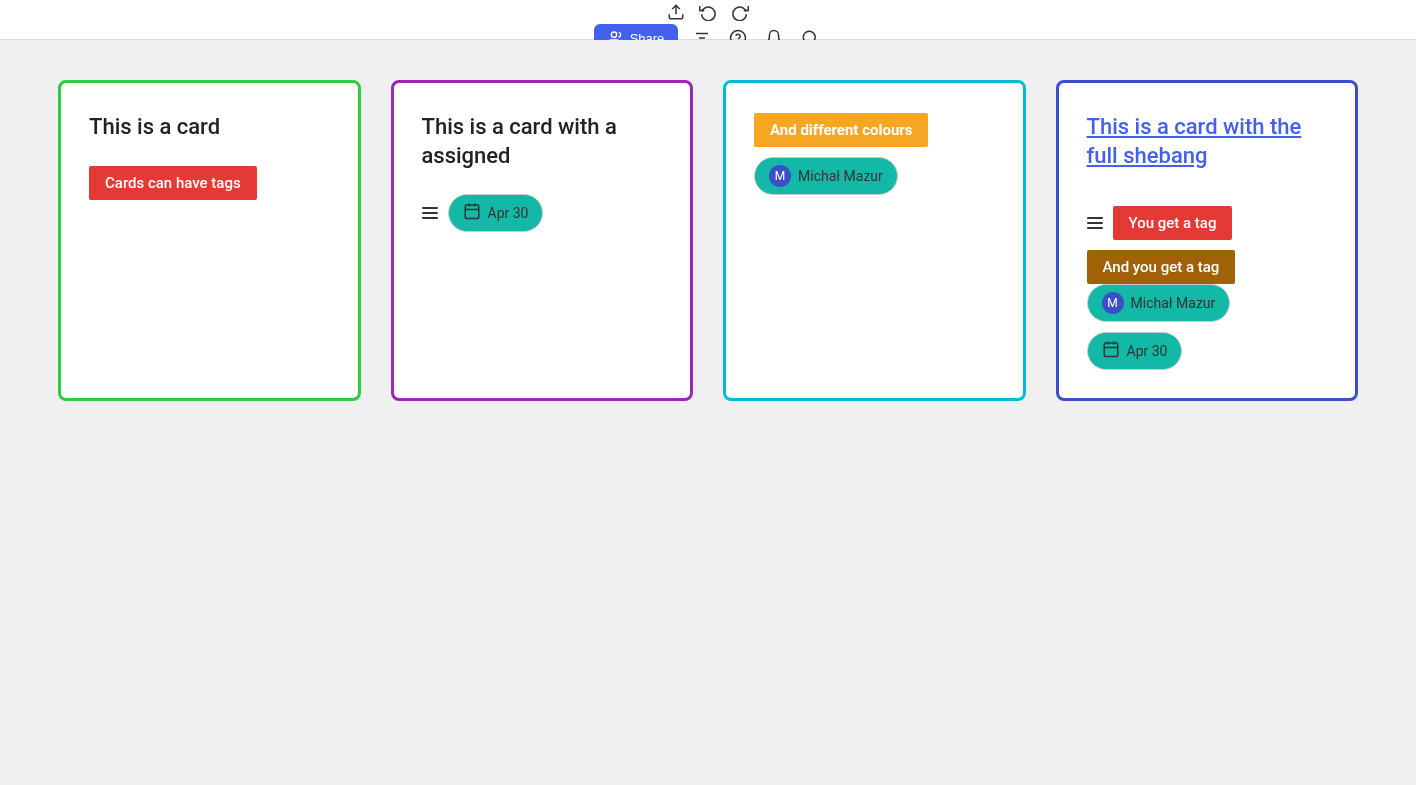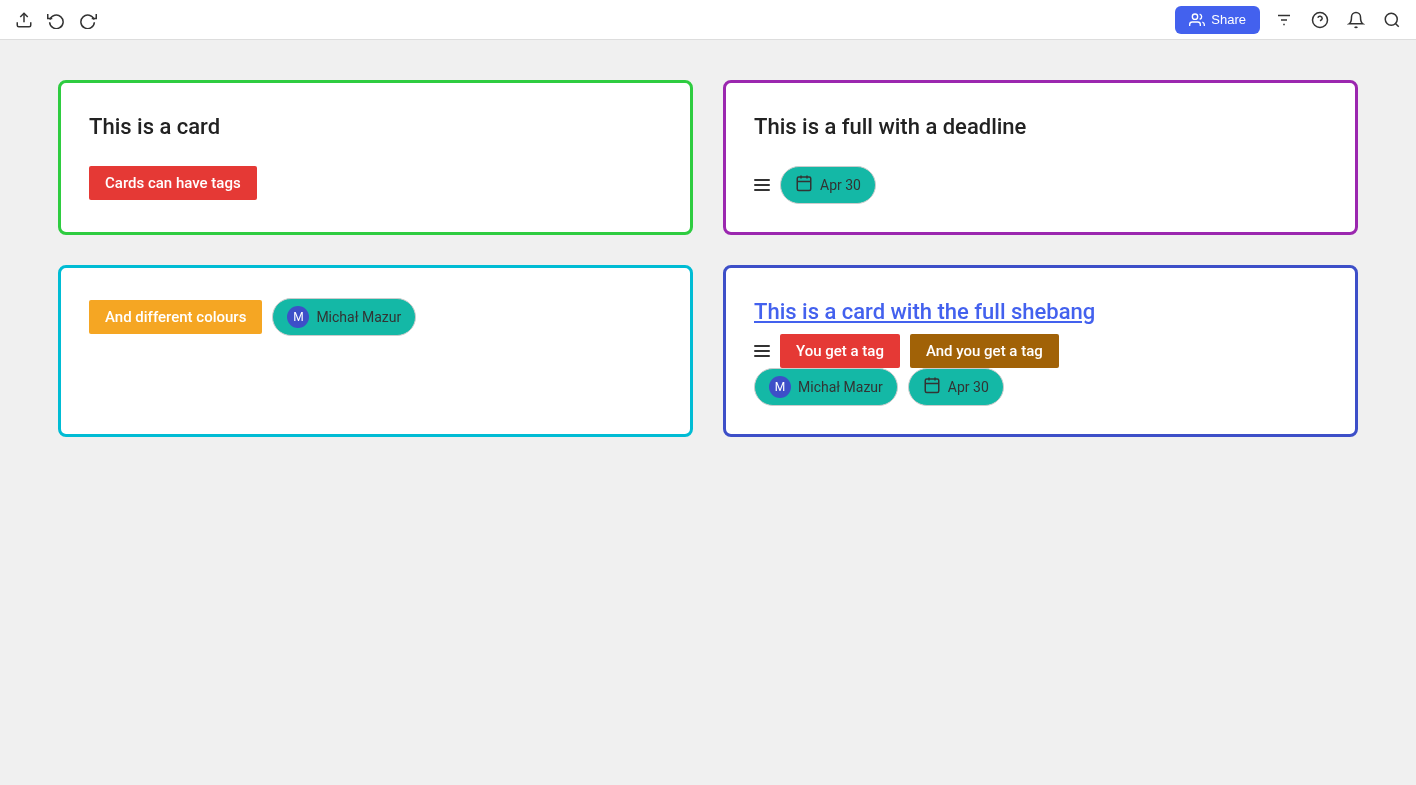--- a/index.html
+++ b/index.html
@@ -11,21 +11,21 @@
     }
 
     
     .toolbar {
       height: 40px;
       background: #fff;
       display: flex;
       align-items: center;
       padding: 0 12px;
       border-bottom: 1px solid #ddd;
-      justify-content: space-between;
+      flex-direction: column;
     }
     .toolbar-left {
       display: flex;
       align-items: center;
       gap: 8px;
     }
     .toolbar-right {
       display: flex;
       align-items: center;
       gap: 12px;
@@ -57,21 +57,21 @@
     .canvas {
       background: #f0f0f0;
       width: 100%;
       height: calc(785px - 40px);
       position: relative;
       padding: 40px;
     }
 
     .cards-grid {
       display: grid;
-      grid-template-columns: 1fr 1fr;
+      grid-template-columns: 1fr 1fr 1fr 1fr;
       gap: 30px;
       max-width: 1300px;
       margin: 0 auto;
     }
 
     
     .card {
       background: #fff;
       border-radius: 8px;
       padding: 30px 28px 28px 28px;
@@ -90,21 +90,21 @@
       color: #222;
       margin-bottom: 24px;
       line-height: 1.3;
     }
 
     .card-title-link {
       font-size: 22px;
       font-weight: 500;
       color: #4361ee;
       text-decoration: underline;
-      margin-bottom: 8px;
+      margin-bottom: 36px;
       line-height: 1.3;
       display: block;
     }
 
     .card-footer {
       display: flex;
       align-items: center;
       gap: 10px;
       flex-wrap: wrap;
     }
@@ -113,21 +113,21 @@
     .tag {
       border-radius: 2px;
       padding: 8px 16px;
       font-size: 15px;
       font-weight: 500;
       color: #fff;
       display: inline-flex;
       align-items: center;
     }
     .tag-red { background: #e53935; }
-    .tag-yellow { background: #f5a623; color: #fff; }
+    .tag-yellow { background: #f5a623; color: #fff; font-weight: bold; }
     .tag-teal { background: #a16207; }
 
     
     .pill {
       border: 1.5px solid #ccc;
       border-radius: 20px;
       padding: 7px 14px;
       font-size: 14px;
       color: #333;
       display: inline-flex;
@@ -236,21 +236,21 @@
   <div class="cards-grid">
 
     <div class="card card-green">
       <div class="card-title">This is a card</div>
       <div class="card-footer">
         <span class="tag tag-red">Cards can have tags</span>
       </div>
     </div>
 
     <div class="card card-purple">
-      <div class="card-title">This is a full with a deadline</div>
+      <div class="card-title">This is a card with a assigned</div>
       <div class="card-footer">
         <div class="lines-icon">
           <span></span>
             <span></span>
             <span></span>
         </div>
         <span class="pill">
           <span class="cal-icon">
             <svg width="18" height="18" viewBox="0 0 24 24" fill="none" stroke="#333" stroke-width="2">
               <rect x="3" y="4" width="18" height="18" rx="2" ry="2"></rect>

